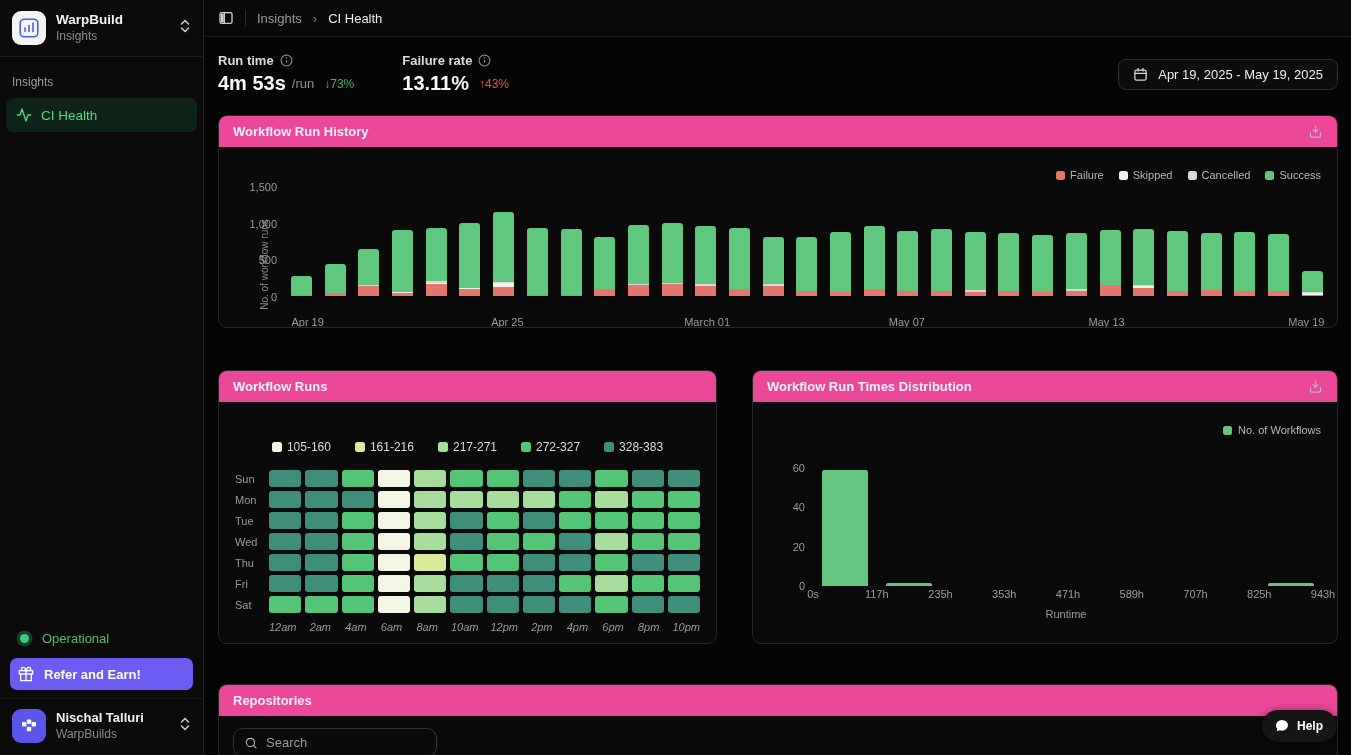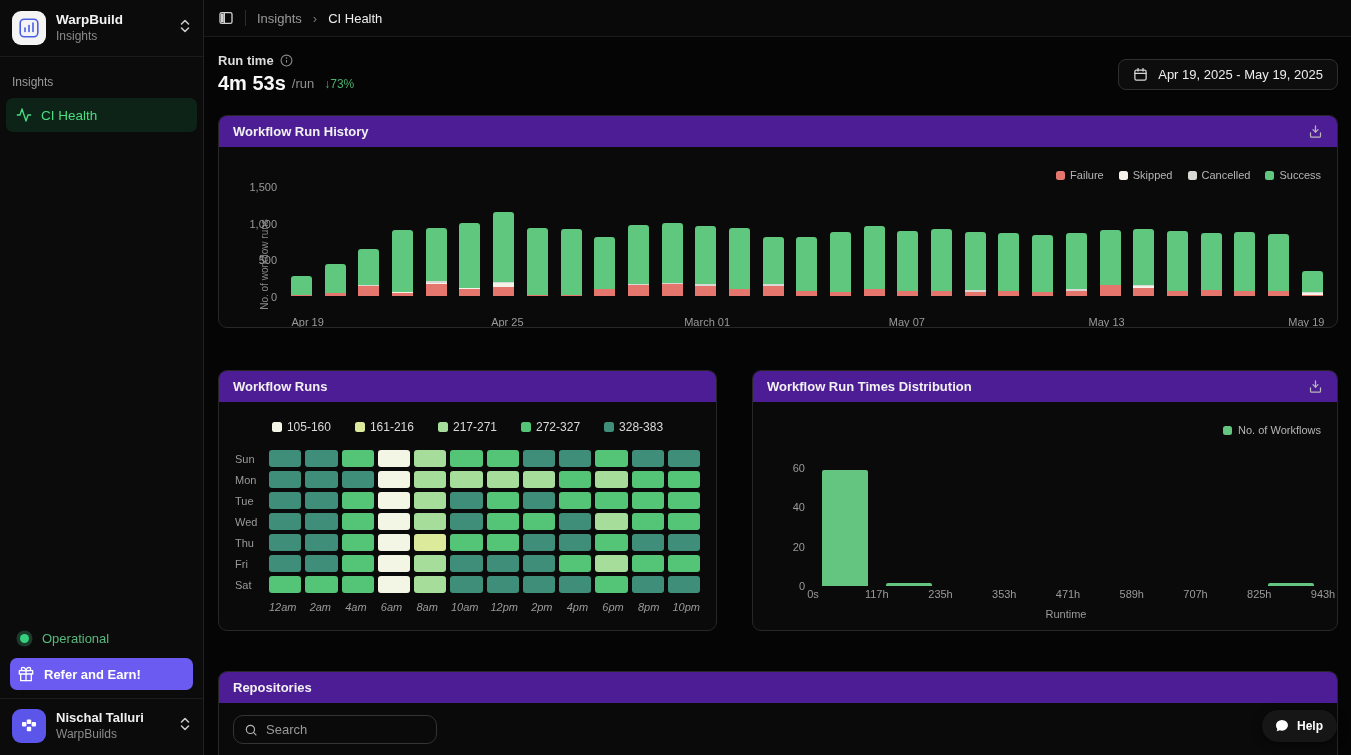--- a/index.html
+++ b/index.html
@@ -47,21 +47,21 @@
   .metric-label-row { display:flex; align-items:center; gap:6px; font-size:13px; color:#dcdcdc; font-weight:bold; }
   .metric-value-row { display:flex; align-items:center; gap:6px; margin-top:4px; }
   .metric-value { font-size:20px; font-weight:bold; color:#f7f7f7; }
   .metric-unit { font-size:13px; color:#8f8f8f; }
   .metric-delta { font-size:12px; margin-left:4px; }
   .delta-green { color:#4caf6e; } .delta-red { color:#e05252; } .delta-gray { color:#9a9a9a; }
   .date-btn { margin-left:auto; display:flex; align-items:center; gap:10px; border:1px solid #2f2f2f;
     background:#0d0d0d; border-radius:8px; padding:7px 14px; font-size:13px; color:#ededed; cursor:pointer; }
 
   .card { border:1px solid #272727; border-radius:9px; background:#0a0a0a; overflow:hidden; }
-  .card-header { background:#4c1d95; padding:8px 14px; display:flex; align-items:center; justify-content:space-between; }
+  .card-header { background:#ec4899; padding:8px 14px; display:flex; align-items:center; justify-content:space-between; }
   .card-title { font-size:13px; font-weight:bold; color:#f1f1f1; }
   .export-btn { color:#b9b9b9; cursor:pointer; display:flex; }
 
   
   .hist-card { position:relative; margin-bottom:42px; }
   .hist-body { position:relative; height:180px; }
   .hist-legend { position:absolute; top:22px; right:16px; display:flex; gap:15px; font-size:11px; color:#b5b5b5; }
   .lg-item { display:flex; align-items:center; gap:5px; }
   .lg-sw { width:9px; height:9px; border-radius:2.5px; }
   .hist-ylabel { position:absolute; left:-34px; top:72px; transform:rotate(-90deg); transform-origin:center;
@@ -74,21 +74,21 @@
   .hbar { width:21px; display:flex; flex-direction:column; justify-content:flex-end;
     border-radius:3px 3px 0 0; overflow:hidden; cursor:pointer; }
   .hist-xaxis { position:absolute; left:48px; right:4px; top:112px; height:18px; }
   .hist-xmark { position:absolute; transform:translateX(-50%); font-size:11px; color:#9a9a9a; top:17px; white-space:nowrap; }
 
   
   .bottom-row { display:flex; gap:35px; position:relative; margin-bottom:40px; }
   .runs-card { width:499px; min-width:499px; position:relative; }
   .dist-card { flex:1; position:relative; }
 
-  .hm-body { padding:12px 16px 10px; }
+  .hm-body { padding:12px 16px 10px;margin-top:20px; }
   .hm-legend { display:flex; justify-content:center; gap:24px; font-size:12px; color:#dadada; margin:6px 0 16px; }
   .hm-grid { display:flex; flex-direction:column; gap:4px; }
   .hm-row { display:flex; align-items:center; gap:4px; }
   .hm-rowlabel { width:30px; font-size:11px; color:#9a9a9a; }
   .hm-cell { flex:1; height:17px; border-radius:3px; cursor:pointer; }
   .hm-cols { display:flex; gap:12px; margin:8px 0 0 34px;font-style:italic; }
   .hm-collabel { flex:1; text-align:center; font-size:11px; color:#9a9a9a; }
 
   .dist-body { position:relative; height:228px; }
   .dist-legend { position:absolute; top:22px; right:16px; display:flex; align-items:center; gap:6px; font-size:11px; color:#b5b5b5; }
@@ -221,20 +221,34 @@
             <svg width="13" height="13" viewBox="0 0 24 24" fill="none" stroke="#8a8a8a" stroke-width="2" style="cursor:pointer;">
                 <circle cx="12" cy="12" r="10"></circle>
                 <line x1="12" y1="16" x2="12" y2="11"></line>
                 <circle cx="12" cy="7.5" r="0.5" fill="#8a8a8a"></circle>
               </svg>
           </div>
           <div class="metric-value-row">
             <span class="metric-value">4m 53s</span>
             <span class="metric-unit">/run</span>
             <span class="metric-delta delta-green">↓73%</span>
+          </div>
+        </div>
+        <div class="metric">
+          <div class="metric-label-row">
+            <span>Failure rate</span>
+            <svg width="13" height="13" viewBox="0 0 24 24" fill="none" stroke="#8a8a8a" stroke-width="2" style="cursor:pointer;">
+                <circle cx="12" cy="12" r="10"></circle>
+                <line x1="12" y1="16" x2="12" y2="11"></line>
+                <circle cx="12" cy="7.5" r="0.5" fill="#8a8a8a"></circle>
+              </svg>
+          </div>
+          <div class="metric-value-row">
+            <span class="metric-value">13.11%</span>
+            <span class="metric-delta delta-red">↑43%</span>
           </div>
         </div>
         <div class="date-btn">
           <svg width="15" height="15" viewBox="0 0 24 24" fill="none" stroke="#d8d8d8" stroke-width="2" stroke-linecap="round">
             <rect x="3" y="5" width="18" height="16" rx="2.5"></rect>
               <line x1="8" y1="2.5" x2="8" y2="6.5"></line>
               <line x1="16" y1="2.5" x2="16" y2="6.5"></line>
               <line x1="3" y1="10" x2="21" y2="10"></line>
           </svg>
           <span>Apr 19, 2025 - May 19, 2025</span>

